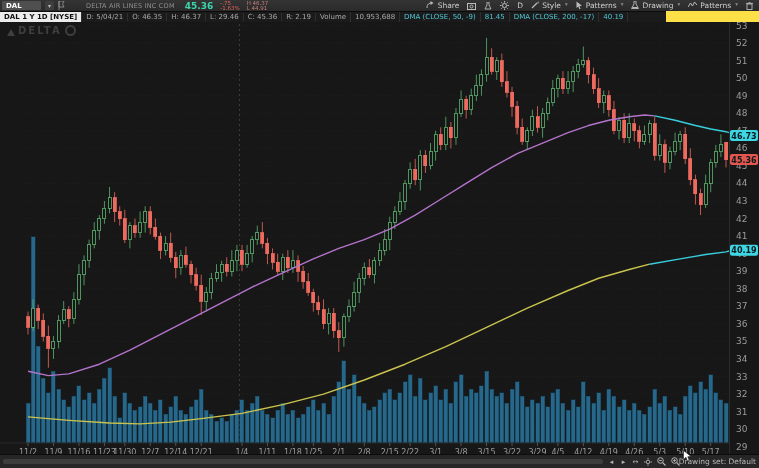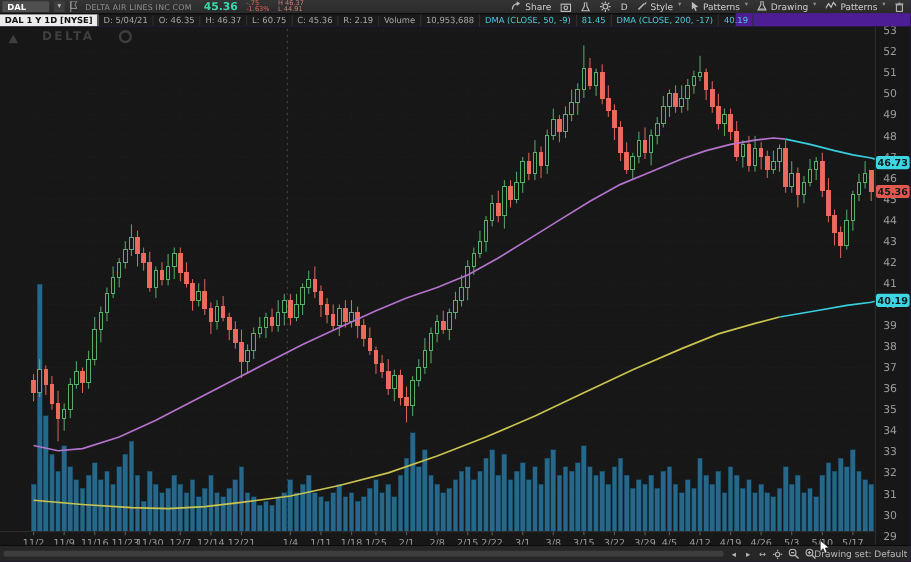--- a/index.html
+++ b/index.html
@@ -1,43 +1,43 @@
 <!DOCTYPE html>
 <html><head>
 <meta charset="utf-8">
 <style>
   html,body{margin:0;padding:0;background:#141414;width:759px;height:468px;overflow:hidden;
     font-family:"DejaVu Sans","Liberation Sans",sans-serif;-webkit-font-smoothing:antialiased;}
-  #app{position:relative;width:759px;height:468px;background:#4c1d95;}
+  #app{position:relative;width:759px;height:468px;background:#fde047;}
   
   .tb1{position:absolute;top:0;left:0;width:759px;height:11px;background:linear-gradient(#343434,#2a2a2a);
     display:flex;align-items:center;padding:0 2px;box-sizing:border-box;gap:4px;font-size:7px;color:#c8c8c8;}
   .symchip{background:#4f4f4f;border-radius:1px;color:#fff;font-weight:bold;font-size:7px;
     padding:0 9px 0 4px;height:9px;display:flex;align-items:center;min-width:26px;}
   .caretchip{background:#3e3e3e;border-radius:1px;height:9px;width:9px;display:flex;align-items:center;
     justify-content:center;color:#bbb;font-size:6px;}
-  .company{color:#8f8f8f;font-size:6.5px;letter-spacing:.2px;margin-left:2px;}
+  .company{color:#8f8f8f;font-size:6.5px;letter-spacing:.2px;margin-left:17px;}
   .last{color:#3cd6ac;font-weight:bold;font-size:9px;margin-left:6px;}
   .ministack{display:flex;flex-direction:column;justify-content:center;line-height:4.5px;font-size:5.5px;margin-left:3px;}
   .ministack.red{color:#e0635a;}
   .ministack.gray{color:#c77f78;}
   .tb1-right{margin-left:auto;display:flex;align-items:center;gap:8px;padding-right:4px;}
   .tbtn{display:flex;align-items:flex-start;gap:3px;color:#cdcdcd;font-size:7.5px;cursor:default;}
   .tbtn .caret{color:#8a8a8a;font-size:5.5px;margin-left:1px;}
   .ic{display:inline-flex;align-items:center;justify-content:center;}
   
-  .tb2{position:absolute;top:11px;left:0;width:613px;height:11px;background:#1b1b1b;border-top:1px solid #0b0b0b;
+  .tb2{position:absolute;top:11px;left:0;width:666px;height:11px;background:#1b1b1b;border-top:1px solid #0b0b0b;
     display:flex;align-items:stretch;font-size:7px;color:#a8a8a8;box-sizing:border-box;}
   .cell{display:flex;align-items:center;padding:0 4px;border-right:1px solid #2e2e2e;white-space:nowrap;}
   .cell.title{background:#ececec;color:#101010;font-weight:bold;}
   .cell.cyan{color:#4fc9d8;}
   
   #chartwrap{position:absolute;top:22px;left:0;width:759px;height:433px;background:#171717;}
   #plot{position:absolute;top:0;left:0;}
-  .watermark{position:absolute;top:3px;left:7px;display:flex;align-items:flex-end;gap:20px;color:#3e3e3e;}
+  .watermark{position:absolute;top:3px;left:7px;display:flex;align-items:flex-end;gap:3px;color:#3e3e3e;}
   .wm-tri{width:0;height:0;border-left:4px solid transparent;border-right:4px solid transparent;border-bottom:7px solid #3e3e3e;}
   .wm-text{font-weight:bold;font-size:10px;letter-spacing:2px;}
   .wm-circ{width:7px;height:7px;border:2px solid #3e3e3e;border-radius:50%;display:inline-block;}
   
   .footer{position:absolute;bottom:0;left:0;width:759px;height:13px;background:#262626;border-top:1px solid #0c0c0c;}
   .scrolltrack{position:absolute;left:3px;top:4px;width:600px;height:5px;background:#3d3d3d;border-radius:2px;}
   .fctrls{position:absolute;left:608px;top:0;height:13px;display:flex;align-items:center;gap:5px;color:#b5b5b5;font-size:7px;}
   .fbtn{display:inline-flex;align-items:center;justify-content:center;min-width:7px;}
   .dset{position:absolute;right:3px;top:0;height:13px;display:flex;align-items:center;color:#b8b8b8;font-size:7.5px;}
   .mousecursor{position:absolute;left:683px;top:447px;z-index:9;}
@@ -163,21 +163,21 @@
       </span>
     </div>
   </div>
 
   <div class="tb2">
     <div class="cell title">DAL 1 Y 1D [NYSE]</div>
     <div class="cell" id="ohlc-cells" style="padding:0;border:none;">
         <div class="cell">D: 5/04/21</div>
         <div class="cell">O: 46.35</div>
         <div class="cell">H: 46.37</div>
-        <div class="cell">L: 60.75</div>
+        <div class="cell">L: 29.46</div>
         <div class="cell">C: 45.36</div>
         <div class="cell">R: 2.19</div>
       </div>
     <div class="cell">Volume</div>
     <div class="cell">10,953,688</div>
     <div class="cell cyan">DMA (CLOSE, 50, -9)</div>
     <div class="cell cyan">81.45</div>
     <div class="cell cyan">DMA (CLOSE, 200, -17)</div>
     <div class="cell cyan">40.19</div>
   </div>

